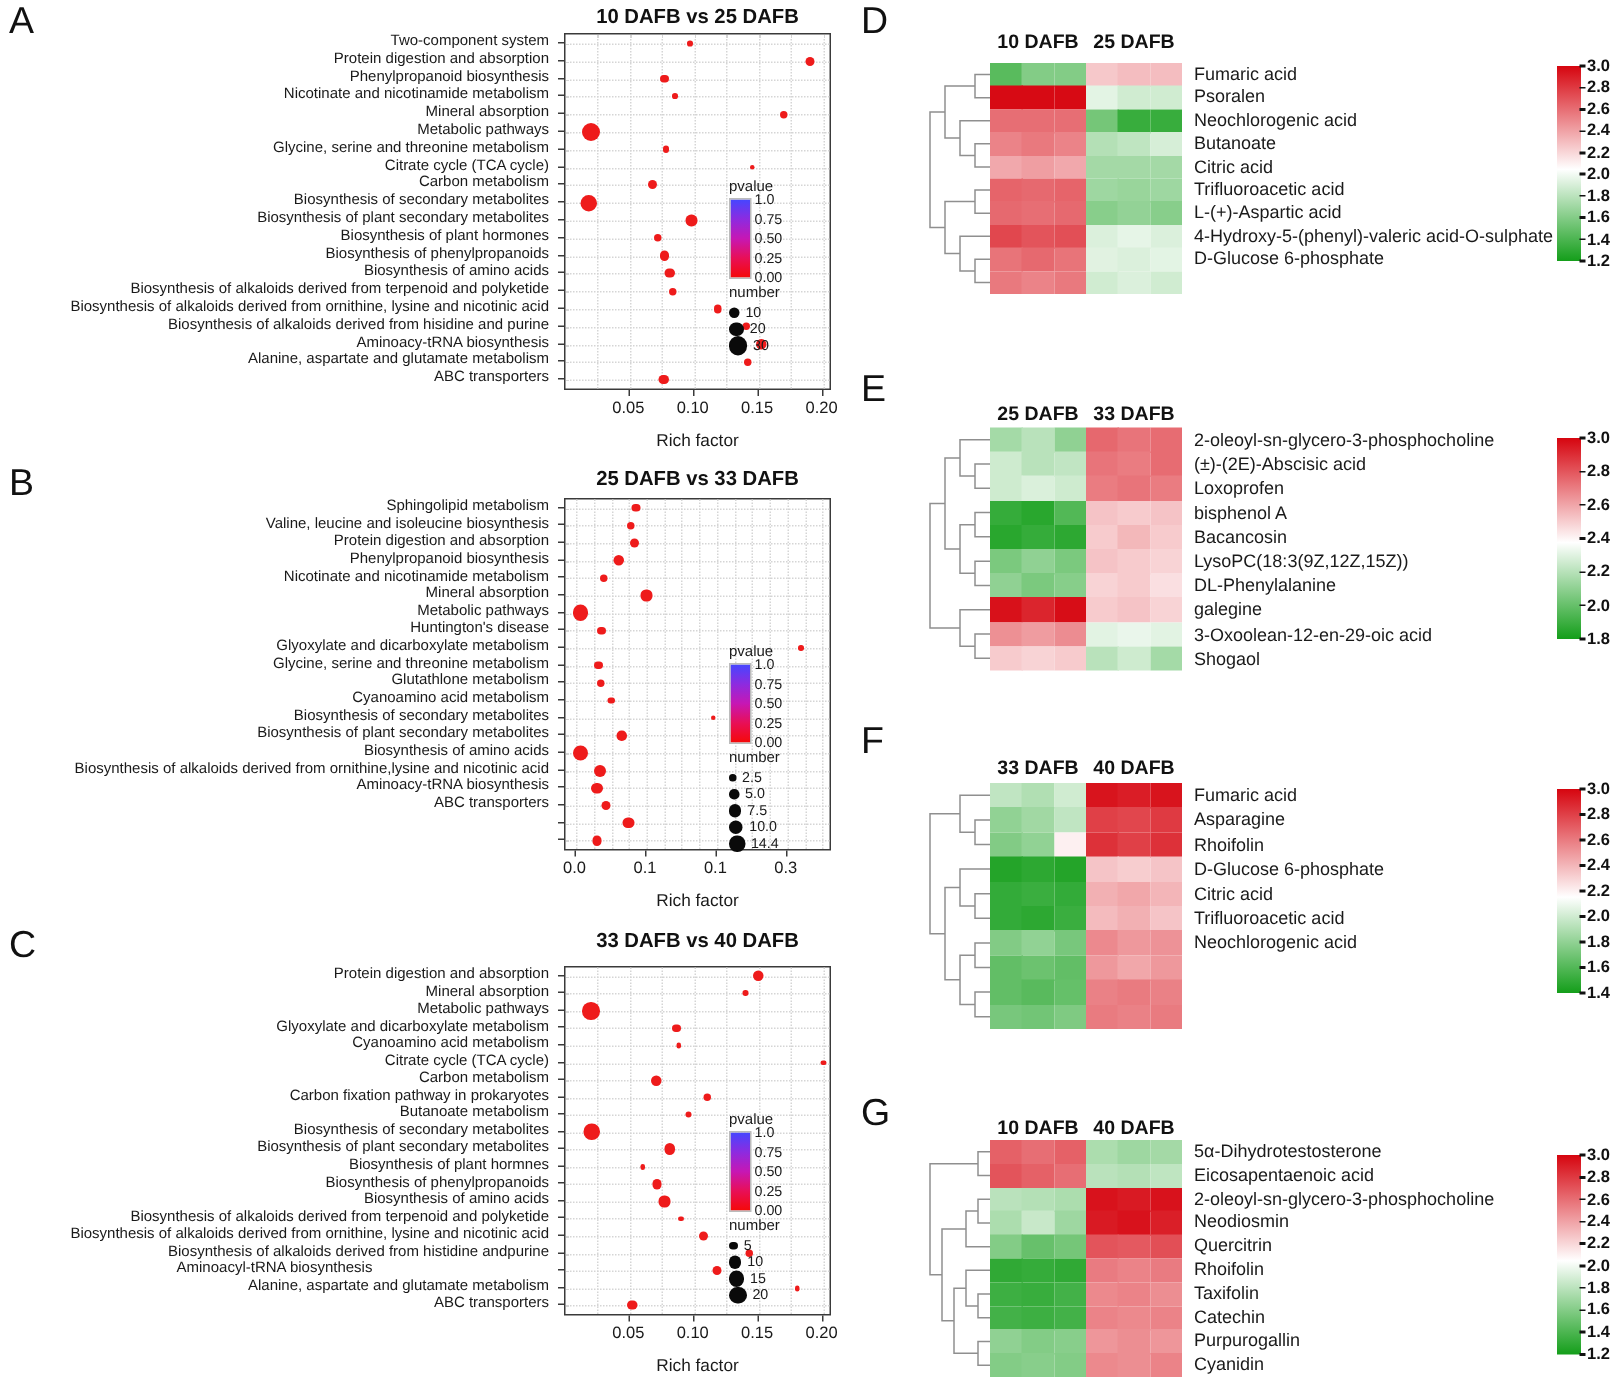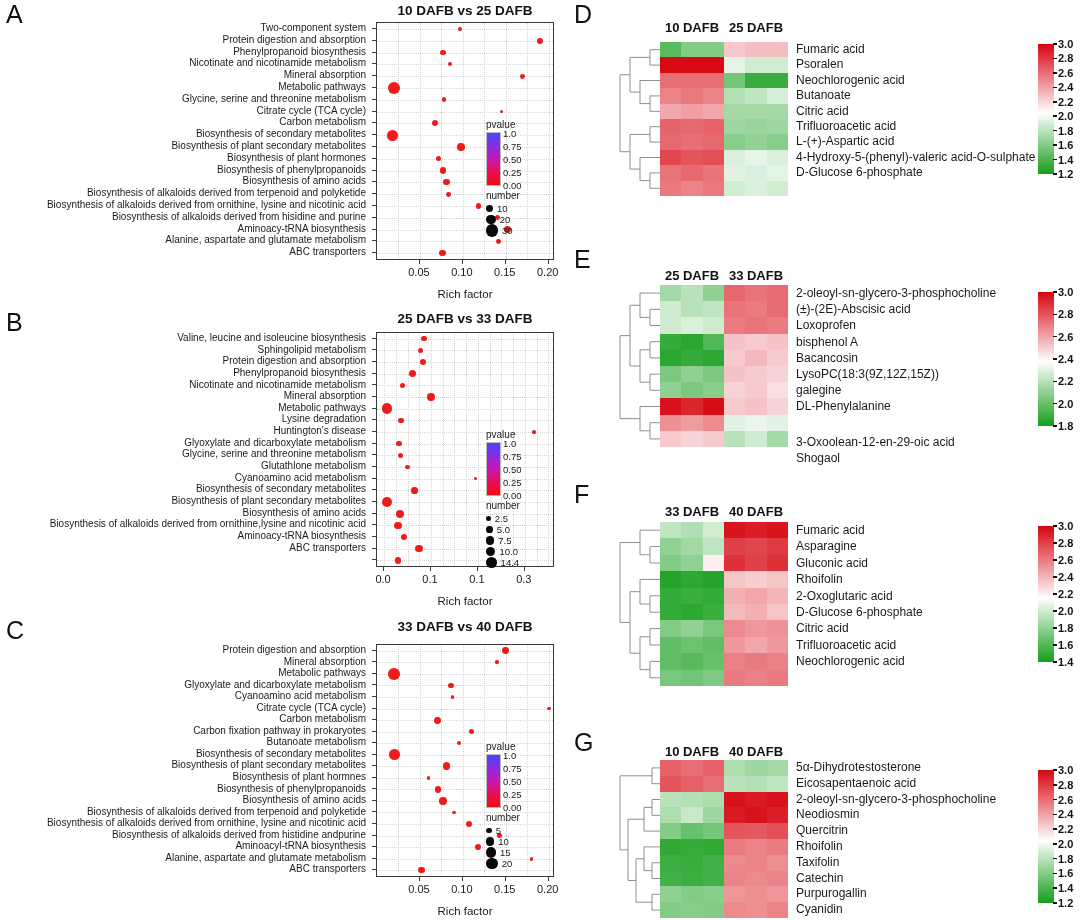--- a/index.html
+++ b/index.html
@@ -174,28 +174,27 @@
       <div class="xtm" style="left: 504.78px; top: 260px;"></div>
       <div class="xtick" style="left: 486.78px; top: 266px;">0.15</div>
       <div class="xtm" style="left: 547.707px; top: 260px;"></div>
       <div class="xtick" style="left: 529.707px; top: 266px;">0.20</div>
     </div>
 
   <div class="bpanel" id="panel-B" style="top:308px">
     <div class="plabel">B</div>
     <div class="btitle">25 DAFB vs 33 DAFB</div>
     <div class="ylabels" style="top: 24px; height: 233px;">
+        <div class="ylab" style="height: 11.65px; line-height: 11.65px;">Sphingolipid metabolism</div>
         <div class="ylab" style="height: 11.65px; line-height: 11.65px;">Valine, leucine and isoleucine biosynthesis</div>
-        <div class="ylab" style="height: 11.65px; line-height: 11.65px;">Sphingolipid metabolism</div>
         <div class="ylab" style="height: 11.65px; line-height: 11.65px;">Protein digestion and absorption</div>
         <div class="ylab" style="height: 11.65px; line-height: 11.65px;">Phenylpropanoid biosynthesis</div>
         <div class="ylab" style="height: 11.65px; line-height: 11.65px;">Nicotinate and nicotinamide metabolism</div>
         <div class="ylab" style="height: 11.65px; line-height: 11.65px;">Mineral absorption</div>
         <div class="ylab" style="height: 11.65px; line-height: 11.65px;">Metabolic pathways</div>
-        <div class="ylab" style="height: 11.65px; line-height: 11.65px;">Lysine degradation</div>
         <div class="ylab" style="height: 11.65px; line-height: 11.65px;">Huntington's disease</div>
         <div class="ylab" style="height: 11.65px; line-height: 11.65px;">Glyoxylate and dicarboxylate metabolism</div>
         <div class="ylab" style="height: 11.65px; line-height: 11.65px;">Glycine, serine and threonine metabolism</div>
         <div class="ylab" style="height: 11.65px; line-height: 11.65px;">Glutathlone metabolism</div>
         <div class="ylab" style="height: 11.65px; line-height: 11.65px;">Cyanoamino acid metabolism</div>
         <div class="ylab" style="height: 11.65px; line-height: 11.65px;">Biosynthesis of secondary metabolites</div>
         <div class="ylab" style="height: 11.65px; line-height: 11.65px;">Biosynthesis of plant secondary metabolites</div>
         <div class="ylab" style="height: 11.65px; line-height: 11.65px;">Biosynthesis of amino acids</div>
         <div class="ylab" style="height: 11.65px; line-height: 11.65px;">Biosynthesis of alkaloids derived from ornithine,lysine and nicotinic acid</div>
         <div class="ylab" style="height: 11.65px; line-height: 11.65px;">Aminoacy-tRNA biosynthesis</div>
@@ -336,21 +335,21 @@
         <div class="ylab" style="height: 11.55px; line-height: 11.55px;">Carbon fixation pathway in prokaryotes</div>
         <div class="ylab" style="height: 11.55px; line-height: 11.55px;">Butanoate metabolism</div>
         <div class="ylab" style="height: 11.55px; line-height: 11.55px;">Biosynthesis of secondary metabolites</div>
         <div class="ylab" style="height: 11.55px; line-height: 11.55px;">Biosynthesis of plant secondary metabolites</div>
         <div class="ylab" style="height: 11.55px; line-height: 11.55px;">Biosynthesis of plant hormnes</div>
         <div class="ylab" style="height: 11.55px; line-height: 11.55px;">Biosynthesis of phenylpropanoids</div>
         <div class="ylab" style="height: 11.55px; line-height: 11.55px;">Biosynthesis of amino acids</div>
         <div class="ylab" style="height: 11.55px; line-height: 11.55px;">Biosynthesis of alkaloids derived from terpenoid and polyketide</div>
         <div class="ylab" style="height: 11.55px; line-height: 11.55px;">Biosynthesis of alkaloids derived from ornithine, lysine and nicotinic acid</div>
         <div class="ylab" style="height: 11.55px; line-height: 11.55px;">Biosynthesis of alkaloids derived from histidine andpurine</div>
-        <div class="ylab" style="height: 11.55px; line-height: 11.55px;">Aminoacyl-tRNA biosynthesis</div>
+        <div class="ylab" style="height: 11.55px; line-height: 11.55px; text-align: center;">Aminoacyl-tRNA biosynthesis</div>
         <div class="ylab" style="height: 11.55px; line-height: 11.55px;">Alanine, aspartate and glutamate metabolism</div>
         <div class="ylab" style="height: 11.55px; line-height: 11.55px;">ABC transporters</div>
       </div>
     <div class="plot" style="top: 28px; height: 231px;">
         <div class="grid-h" style="top: 5.775px;"></div>
         <div class="grid-h" style="top: 17.325px;"></div>
         <div class="grid-h" style="top: 28.875px;"></div>
         <div class="grid-h" style="top: 40.425px;"></div>
         <div class="grid-h" style="top: 51.975px;"></div>
         <div class="grid-h" style="top: 63.525px;"></div>
@@ -670,23 +669,23 @@
         <div class="hcell" title="Shogaol = 2.25" style="left: 85.3333px; top: 145.8px; width: 21.8333px; height: 16.7px; background: rgb(206, 235, 207);"></div>
         <div class="hcell" title="Shogaol = 2.15" style="left: 106.667px; top: 145.8px; width: 21.8333px; height: 16.7px; background: rgb(164, 218, 167);"></div>
       </div>
     <div class="hlabels" style="top: 45px;">
         <div class="hlab" style="height: 16.2px; line-height: 16.2px;">2-oleoyl-sn-glycero-3-phosphocholine</div>
         <div class="hlab" style="height: 16.2px; line-height: 16.2px;">(±)-(2E)-Abscisic acid</div>
         <div class="hlab" style="height: 16.2px; line-height: 16.2px;">Loxoprofen</div>
         <div class="hlab" style="height: 16.2px; line-height: 16.2px;">bisphenol A</div>
         <div class="hlab" style="height: 16.2px; line-height: 16.2px;">Bacancosin</div>
         <div class="hlab" style="height: 16.2px; line-height: 16.2px;">LysoPC(18:3(9Z,12Z,15Z))</div>
+        <div class="hlab" style="height: 16.2px; line-height: 16.2px;">DL-Phenylalanine</div>
         <div class="hlab" style="height: 16.2px; line-height: 16.2px;">galegine</div>
-        <div class="hlab" style="height: 16.2px; line-height: 16.2px;">DL-Phenylalanine</div>
-        <div class="hlab" style="height: 16.2px; line-height: 16.2px; margin-top: 19px;">3-Oxoolean-12-en-29-oic acid</div>
+        <div class="hlab" style="height: 16.2px; line-height: 16.2px;">3-Oxoolean-12-en-29-oic acid</div>
         <div class="hlab" style="height: 16.2px; line-height: 16.2px;">Shogaol</div>
       </div>
     <div class="cbar" style="top: 52px; height: 134px; background: linear-gradient(rgb(214, 5, 15) 0%, rgb(255, 255, 255) 52%, rgb(20, 158, 26) 100%);"></div>
     <div class="cbticks"></div>
   <div class="cbtick" style="top: 46.5px;">
         <div class="dash"></div>
         <div class="t">3.0</div>
       </div>
       <div class="cbtick" style="top: 68.8333px;">
         <div class="dash"></div>
@@ -789,23 +788,21 @@
         <div class="hcell" title="Neochlorogenic acid = 1.72" style="left: 0px; top: 147.6px; width: 21.8333px; height: 16.9px; background: rgb(120, 199, 124);"></div>
         <div class="hcell" title="Neochlorogenic acid = 1.7" style="left: 21.3333px; top: 147.6px; width: 21.8333px; height: 16.9px; background: rgb(114, 197, 118);"></div>
         <div class="hcell" title="Neochlorogenic acid = 1.74" style="left: 42.6667px; top: 147.6px; width: 21.8333px; height: 16.9px; background: rgb(127, 202, 130);"></div>
         <div class="hcell" title="Neochlorogenic acid = 2.6" style="left: 64px; top: 147.6px; width: 21.8333px; height: 16.9px; background: rgb(233, 123, 128);"></div>
         <div class="hcell" title="Neochlorogenic acid = 2.58" style="left: 85.3333px; top: 147.6px; width: 21.8333px; height: 16.9px; background: rgb(234, 129, 134);"></div>
         <div class="hcell" title="Neochlorogenic acid = 2.6" style="left: 106.667px; top: 147.6px; width: 21.8333px; height: 16.9px; background: rgb(233, 123, 128);"></div>
       </div>
     <div class="hlabels" style="top: 52px;">
         <div class="hlab" style="height: 16.4px; line-height: 16.4px;">Fumaric acid</div>
         <div class="hlab" style="height: 16.4px; line-height: 16.4px;">Asparagine</div>
-        <div class="hlab" style="height: 16.4px; line-height: 16.4px;">Gluconic acid</div>
         <div class="hlab" style="height: 16.4px; line-height: 16.4px;">Rhoifolin</div>
-        <div class="hlab" style="height: 16.4px; line-height: 16.4px;">2-Oxoglutaric acid</div>
         <div class="hlab" style="height: 16.4px; line-height: 16.4px;">D-Glucose 6-phosphate</div>
         <div class="hlab" style="height: 16.4px; line-height: 16.4px;">Citric acid</div>
         <div class="hlab" style="height: 16.4px; line-height: 16.4px;">Trifluoroacetic acid</div>
         <div class="hlab" style="height: 16.4px; line-height: 16.4px;">Neochlorogenic acid</div>
       </div>
     <div class="cbar" style="top: 56px; height: 136px; background: linear-gradient(rgb(214, 5, 15) 0%, rgb(255, 255, 255) 53%, rgb(20, 158, 26) 100%);"></div>
     <div class="cbticks"></div>
   <div class="cbtick" style="top: 50.5px;">
         <div class="dash"></div>
         <div class="t">3.0</div>

